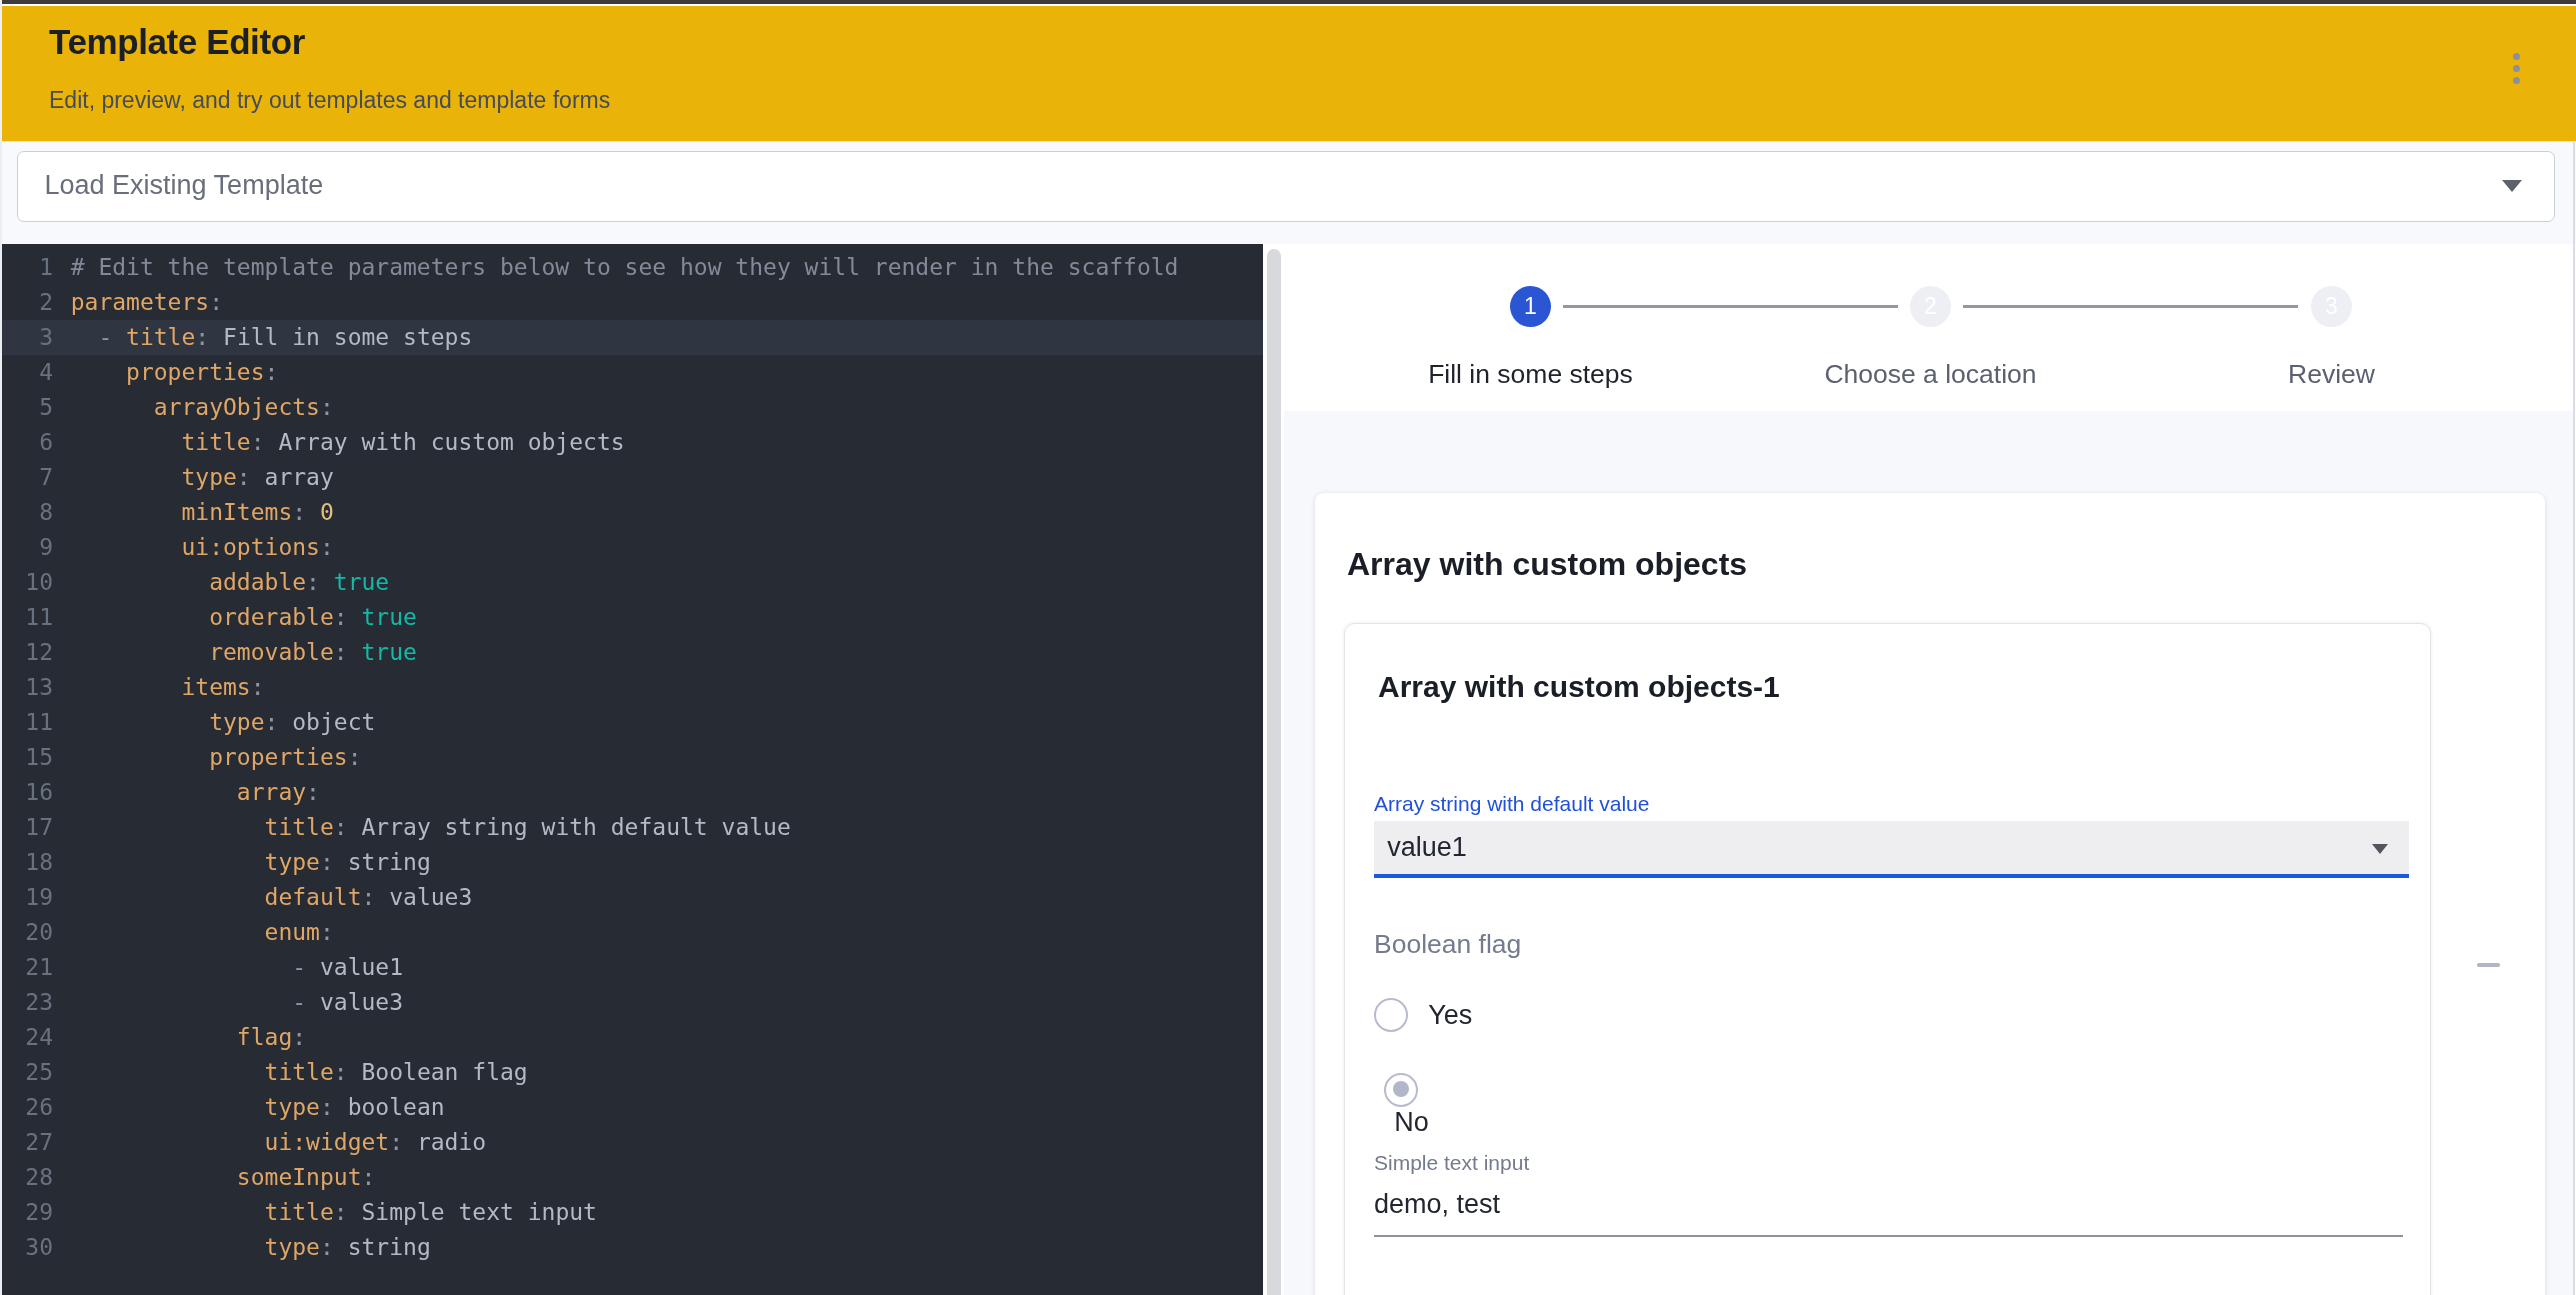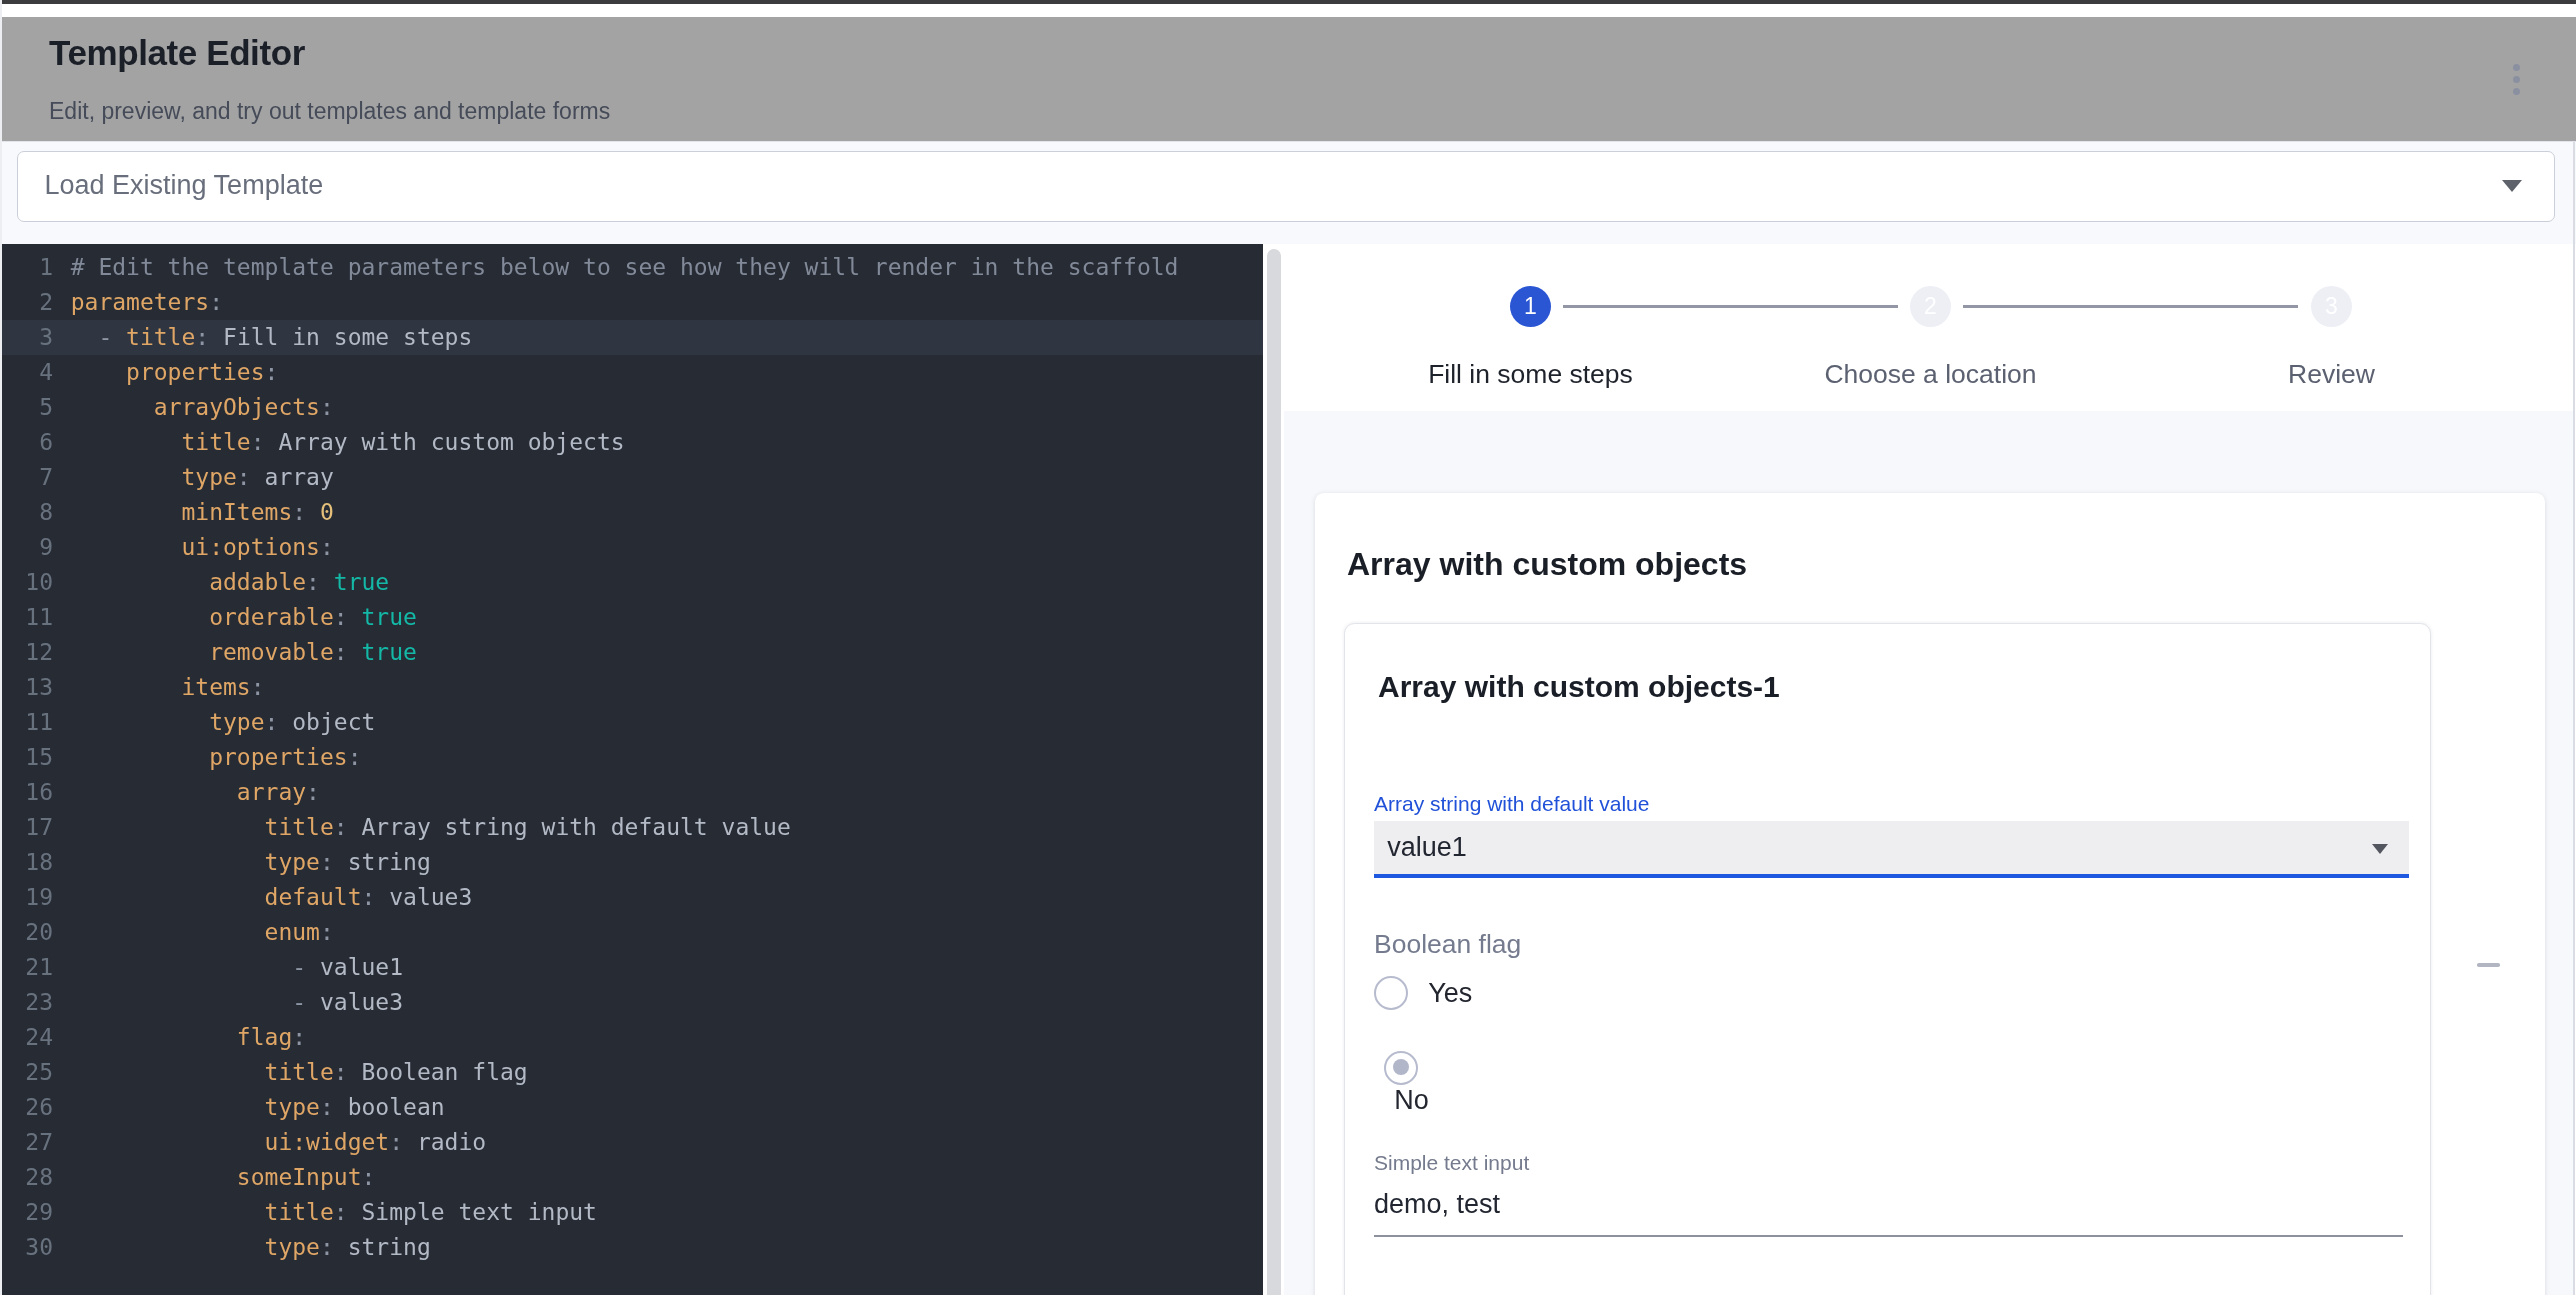--- a/index.html
+++ b/index.html
@@ -2,21 +2,21 @@
 <html style="font-size:14px"><head>
 <meta charset="utf-8">
 <style>
   * { margin:0; padding:0; box-sizing:border-box; }
   html,body { width:2576px; height:1295px; overflow:hidden; background:#fff; }
   body { font-family:"Liberation Sans", sans-serif; }
   .app { position:relative; width:2576px; height:1295px; background:#fff; border-left:2.7px solid #eceef2; }
 
   
   .topbar { position:absolute; left:0; top:0; width:100%; height:4.4px; background:#3c3c3e; }
-  .header { position:absolute; left:0; top:17px; width:100%; height:137px; background:#a3a3a3; }
+  .header { position:absolute; left:0; top:6px; width:100%; height:137px; background:#eab308; }
   .page-title { position:absolute; left:47px; top:16px; font-size:35px; font-weight:bold; color:#1b1f28; letter-spacing:-0.4px; }
   .page-subtitle { position:absolute; left:47px; top:81px; font-size:23px; color:#454b58; }
   .kebab { position:absolute; left:2495px; top:37px; width:39px; height:51px; display:flex; flex-direction:column; align-items:center; justify-content:center; gap:5.3px; background:none; border:none; cursor:pointer; }
   .kebab i { width:7px; height:7px; border-radius:50%; background:#8a90a0; }
   .header-divider { position:absolute; left:0; top:141px; width:100%; height:0.9px; background:#e1e4ea; }
 
   
   .toolbar { position:absolute; left:0; top:142px; width:100%; height:102px; background:#f7f9fc; }
   .load-select { position:absolute; left:15px; top:8.8px; width:2538px; height:71px; background:#fff; border:1.8px solid #cbcfd8; border-radius:7px; cursor:pointer; }
   .load-select .ph { position:absolute; left:26.5px; top:0; line-height:67px; font-size:27px; color:#686e7b; }
@@ -63,21 +63,21 @@
   .section-title { position:absolute; left:32px; top:53px; font-size:32px; font-weight:bold; color:#1a1e27; }
   .inner-card { position:absolute; left:29px; top:130px; width:1087px; height:732px; background:#fff; border:0.9px solid #e2e4ea; border-radius:10.6px; box-shadow:0 0.9px 3.5px rgba(40,50,80,.10); }
   .item-title { position:absolute; left:33px; top:46px; font-size:30px; font-weight:bold; color:#1a1e27; }
 
   .sel-label { position:absolute; left:29px; top:168px; font-size:21px; color:#2051d8; }
   .sel-box { position:absolute; left:29px; top:197px; width:1035px; height:57px; background:#eeeef0; border-bottom:4.4px solid #1e57e0; cursor:pointer; }
   .sel-box .val { position:absolute; left:13.3px; top:0; line-height:53px; font-size:27px; color:#222631; }
   .sel-box .caret { position:absolute; right:21px; top:23px; width:0; height:0; border-left:8.8px solid transparent; border-right:8.8px solid transparent; border-top:10.6px solid #53565e; }
 
   .radio-label { position:absolute; left:29px; top:305px; font-size:26.5px; color:#757b8e; }
-  .radio-row { position:absolute; left:29px; height:34px; display:flex; align-items:center; cursor:pointer; }
+  .radio-row { position:absolute; left:29px; height:34px; display:flex; align-items:center; cursor:pointer;margin-top:22px; }
   .radio-row.r0 { top:352px; }
   .radio-row.r1 { top:427px;flex-direction:column; }
   .radio-circle { width:34px; height:34px; border:2.7px solid #b7bbce; border-radius:50%; position:relative; flex:0 0 34px; }
   .radio-circle .dot { position:absolute; left:6.2px; top:6.2px; width:16px; height:16px; border-radius:50%; background:#b1b6c9; }
   .radio-row .rlab { margin-left:20.3px; font-size:27px; color:#23262f; }
 
   .txt-label { position:absolute; left:29px; top:527px; font-size:21px; color:#757b8e; }
   .txt-value { position:absolute; left:29px; top:565px; font-size:27px; color:#222631; }
   .txt-underline { position:absolute; left:29px; top:611px; width:1029px; height:1.8px; background:#8d919b; }
 

